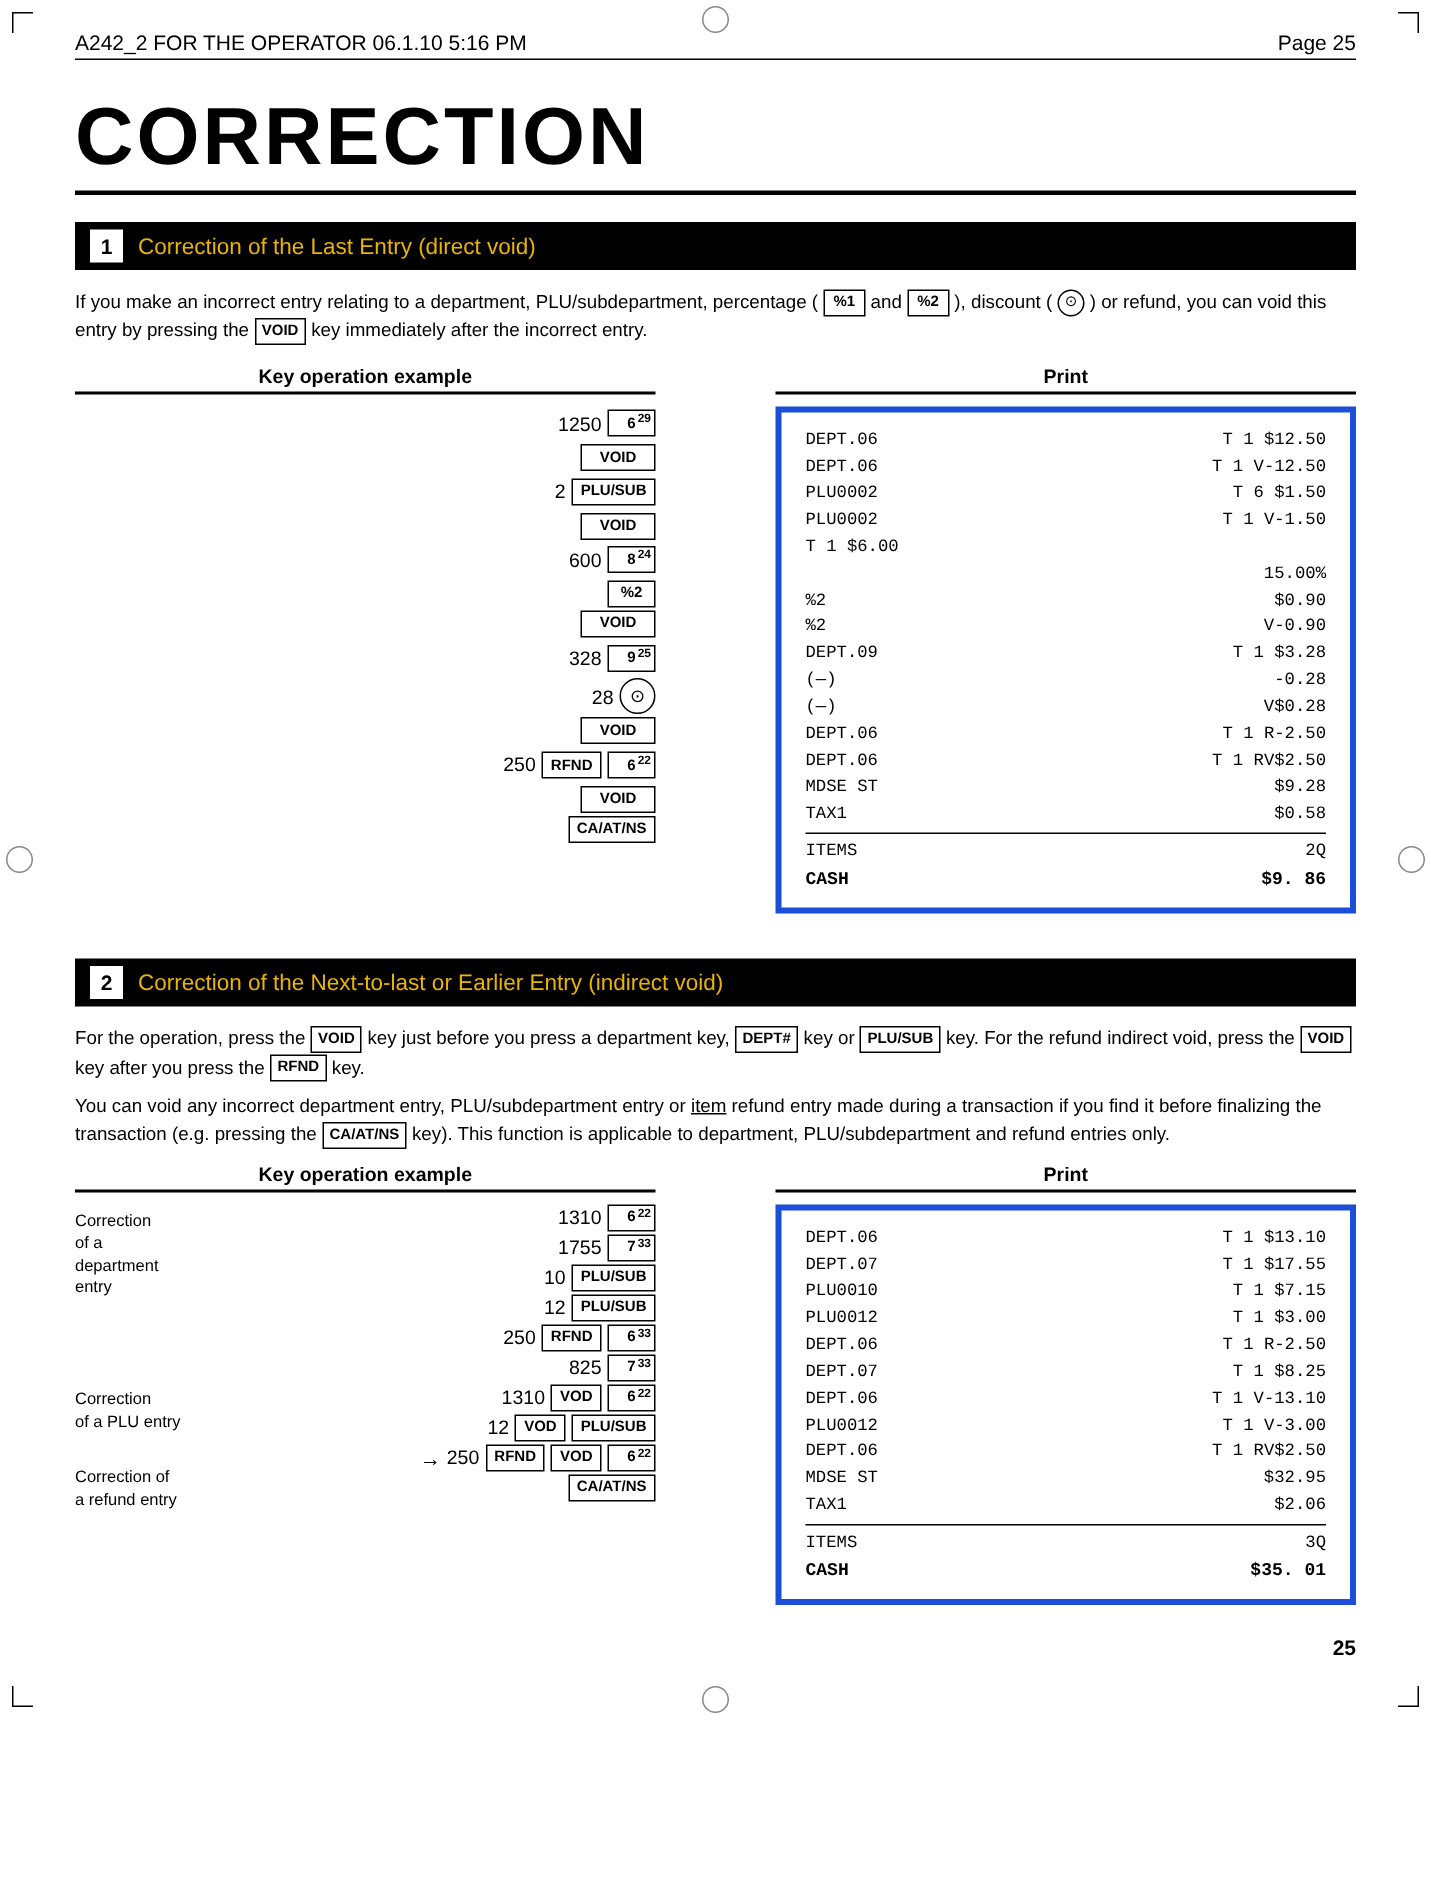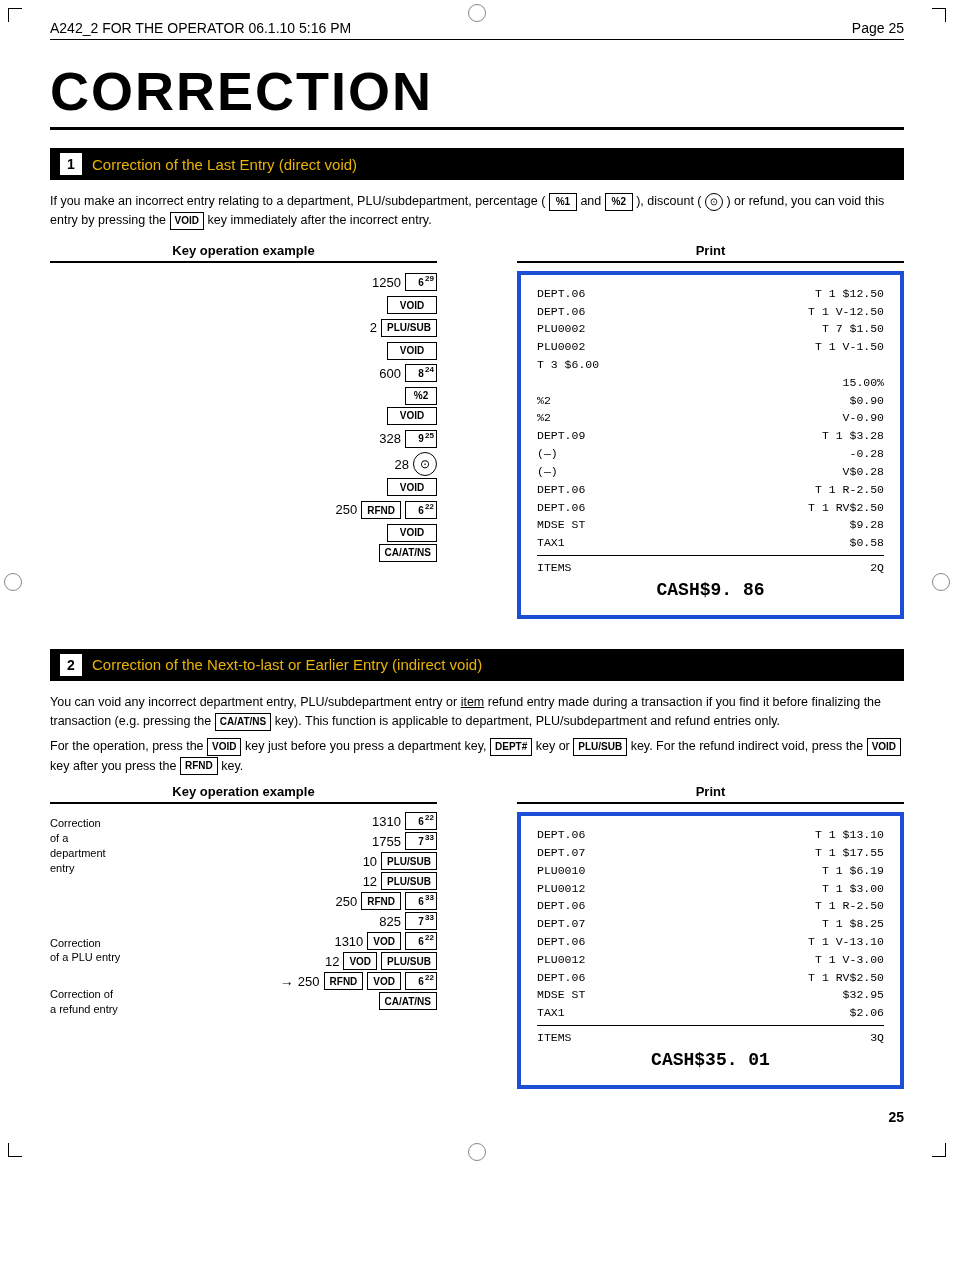--- a/index.html
+++ b/index.html
@@ -198,24 +198,24 @@
     .receipt-line-right {
       text-align: right;
     }
 
     .receipt-divider {
       border-top: 1px solid #000;
       margin: 3px 0;
     }
 
     .receipt-total {
-      font-size: 18px;
+      font-size: 12px;
       font-weight: bold;
       display: flex;
-      justify-content: center;
+      justify-content: space-between;
     }
 
     
     .page-number {
       text-align: right;
       font-size: 14px;
       font-weight: bold;
       margin-top: 20px;
     }
 
@@ -379,28 +379,28 @@
         <div class="receipt-line">
           <span class="receipt-line-left">DEPT.06</span>
           <span class="receipt-line-right">T 1 $12.50</span>
         </div>
         <div class="receipt-line">
           <span class="receipt-line-left">DEPT.06</span>
           <span class="receipt-line-right">T 1 V-12.50</span>
         </div>
         <div class="receipt-line">
           <span class="receipt-line-left">PLU0002</span>
-          <span class="receipt-line-right">T 7 $1.50</span>
+          <span class="receipt-line-right">T 6 $1.50</span>
         </div>
         <div class="receipt-line">
           <span class="receipt-line-left">PLU0002</span>
           <span class="receipt-line-right">T 1 V-1.50</span>
         </div>
         <div class="receipt-line">
-          <span class="receipt-line-right">T 3 $6.00</span>
+          <span class="receipt-line-right">T 1 $6.00</span>
         </div>
         <div class="receipt-line">
           <span class="receipt-line-left"></span>
           <span class="receipt-line-right">15.00%</span>
         </div>
         <div class="receipt-line">
           <span class="receipt-line-left">%2</span>
           <span class="receipt-line-right">$0.90</span>
         </div>
         <div class="receipt-line">
@@ -447,38 +447,38 @@
       </div>
     </div>
   </div>
 
   <div style="margin-top: 30px;">
     <div class="section-header">
       <span class="section-number">2</span>
       <span class="section-title">Correction of the Next-to-last or Earlier Entry (indirect void)</span>
     </div>
 
-    <div class="section2-text">
-      <span>You can void any incorrect department entry, PLU/subdepartment entry or <u>item</u> refund entry made during a transaction if you find it before finalizing the transaction (e.g. pressing the </span>
-      <span class="key-box">CA/AT/NS</span>
-      <span> key).  This function is applicable to department, PLU/subdepartment and refund entries only.</span>
-    </div>
     <div class="section2-text">
       <span>For the operation, press the </span>
       <span class="key-box">VOID</span>
       <span> key just before you press a department key, </span>
       <span class="key-box">DEPT#</span>
       <span> key or </span>
       <span class="key-box">PLU/SUB</span>
       <span> key. For the refund indirect void, press the </span>
       <span class="key-box">VOID</span>
       <span> key after you press the </span>
       <span class="key-box">RFND</span>
       <span> key.</span>
     </div>
+    <div class="section2-text">
+      <span>You can void any incorrect department entry, PLU/subdepartment entry or <u>item</u> refund entry made during a transaction if you find it before finalizing the transaction (e.g. pressing the </span>
+      <span class="key-box">CA/AT/NS</span>
+      <span> key).  This function is applicable to department, PLU/subdepartment and refund entries only.</span>
+    </div>
 
     <div class="two-col">
 
       <div class="col-left">
         <div class="col-header">Key operation example</div>
 
         <div style="display:flex; align-items:flex-start; gap:8px;">
 
           <div style="display:flex; flex-direction:column; font-size:11px; min-width:90px; padding-top:4px;">
             <div style="line-height:1.35; margin-bottom:2px;">
@@ -576,21 +576,21 @@
           <div class="receipt-line">
             <span class="receipt-line-left">DEPT.06</span>
             <span class="receipt-line-right">T 1 $13.10</span>
           </div>
           <div class="receipt-line">
             <span class="receipt-line-left">DEPT.07</span>
             <span class="receipt-line-right">T 1 $17.55</span>
           </div>
           <div class="receipt-line">
             <span class="receipt-line-left">PLU0010</span>
-            <span class="receipt-line-right">T 1 $6.19</span>
+            <span class="receipt-line-right">T 1 $7.15</span>
           </div>
           <div class="receipt-line">
             <span class="receipt-line-left">PLU0012</span>
             <span class="receipt-line-right">T 1 $3.00</span>
           </div>
           <div class="receipt-line">
             <span class="receipt-line-left">DEPT.06</span>
             <span class="receipt-line-right">T 1 R-2.50</span>
           </div>
           <div class="receipt-line">

